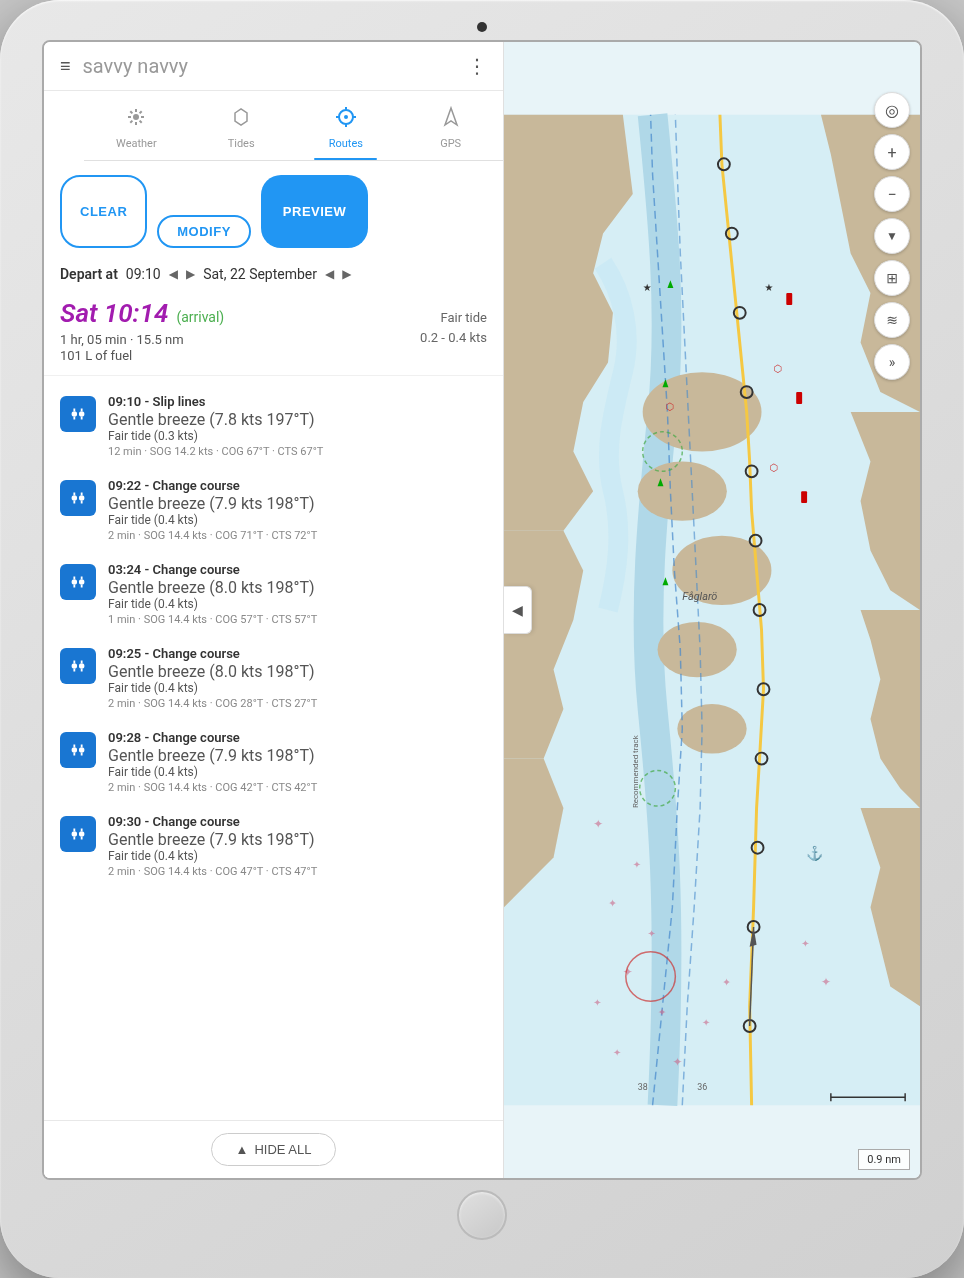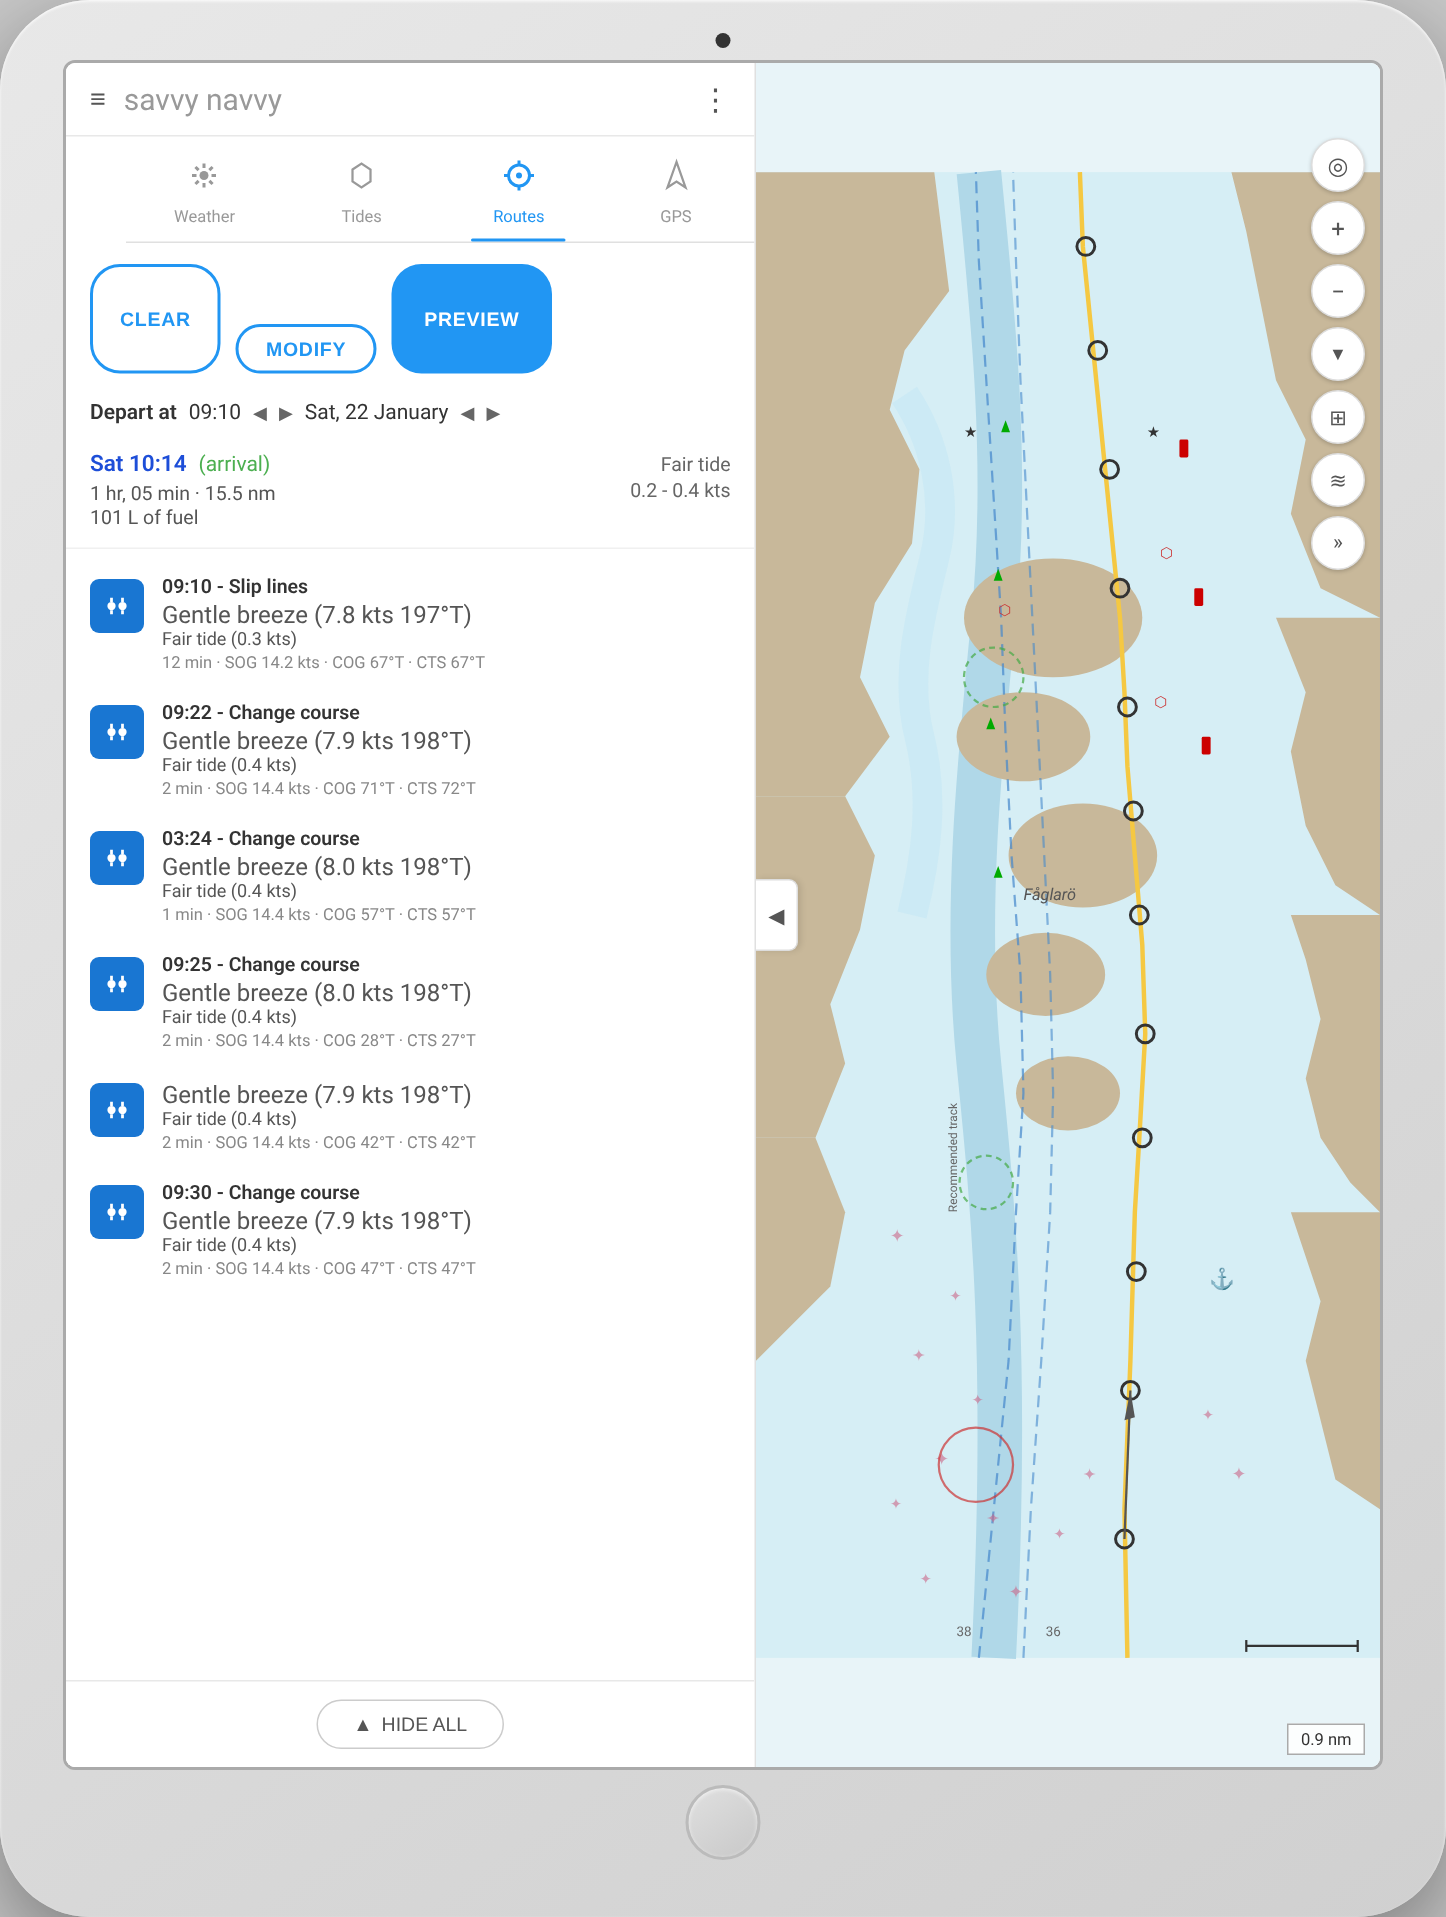--- a/index.html
+++ b/index.html
@@ -213,23 +213,24 @@
     }
 
     .arrival-line {
       display: flex;
       justify-content: space-between;
       align-items: baseline;
       margin-bottom: 2px;
     }
 
     .arrival-time {
-      font-size: 15px;
+      font-size: 26px;
       font-weight: 600;
-      color: #1d4ed8;
+      color: #a21caf;
+      font-style: italic;
     }
 
     .arrival-label {
       font-size: 14px;
       color: #4CAF50;
       font-weight: 400;
       margin-left: 4px;
     }
 
     .tide-info {
@@ -471,21 +472,21 @@
         <button class="btn-clear">CLEAR</button>
         <button class="btn-modify">MODIFY</button>
         <button class="btn-preview">PREVIEW</button>
       </div>
 
       <div class="depart-row">
         <span class="depart-label">Depart at</span>
         <span class="depart-time">09:10</span>
         <span class="nav-arrow">◀</span>
         <span class="nav-arrow">▶</span>
-        <span class="depart-date">Sat, 22 January</span>
+        <span class="depart-date">Sat, 22 September</span>
         <span class="nav-arrow">◀</span>
         <span class="nav-arrow">▶</span>
       </div>
 
       <div class="summary-block">
         <div class="arrival-line">
           <div>
             <span class="arrival-time">Sat 10:14</span>
             <span class="arrival-label">(arrival)</span>
           </div>
@@ -581,20 +582,21 @@
             <svg viewBox="0 0 24 24" fill="white">
               <circle cx="8" cy="12" r="3" fill="white"></circle>
               <circle cx="16" cy="12" r="3" fill="white"></circle>
               <line x1="8" y1="6" x2="8" y2="9" stroke="white" stroke-width="2"></line>
               <line x1="16" y1="6" x2="16" y2="9" stroke="white" stroke-width="2"></line>
               <line x1="8" y1="15" x2="8" y2="18" stroke="white" stroke-width="2"></line>
               <line x1="16" y1="15" x2="16" y2="18" stroke="white" stroke-width="2"></line>
             </svg>
           </div>
           <div class="waypoint-content">
+            <div class="waypoint-title">09:28 - Change course</div>
             <div class="waypoint-wind">Gentle breeze (7.9 kts 198°T)</div>
             <div class="waypoint-tide">Fair tide (0.4 kts)</div>
             <div class="waypoint-meta">2 min · SOG 14.4 kts · COG 42°T · CTS 42°T</div>
           </div>
         </div>
 
         <div class="waypoint-item">
           <div class="waypoint-icon">
             <svg viewBox="0 0 24 24" fill="white">
               <circle cx="8" cy="12" r="3" fill="white"></circle>

